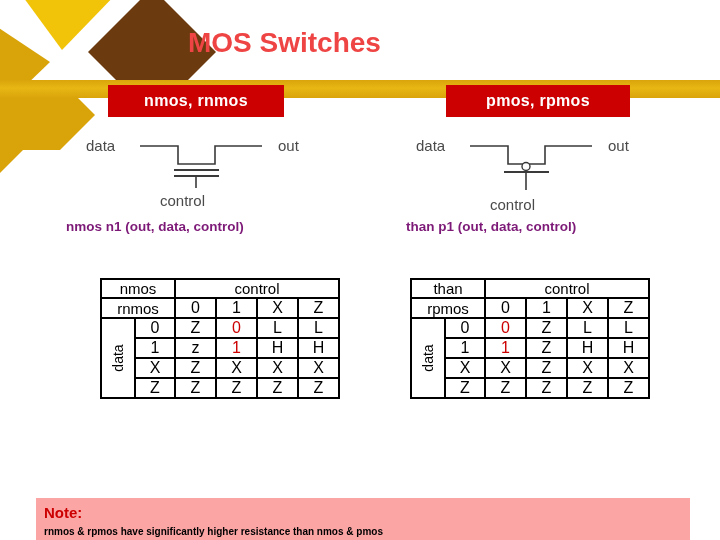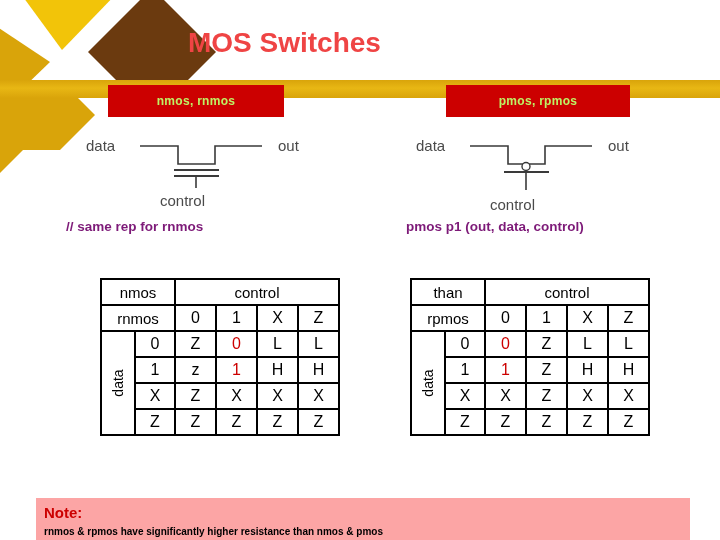--- a/index.html
+++ b/index.html
@@ -38,22 +38,22 @@
     color: #ef4444;
     letter-spacing: 0px;
     white-space: nowrap;
     margin-left: 40px;
   }
 
   
   .red-label {
     position: absolute;
     background: #cc0000;
-    color: #bef264;
-    font-size: 12px;
+    color: #ffffff;
+    font-size: 16px;
     font-weight: bold;
     display: flex;
     align-items: center;
     justify-content: center;
     height: 32px;
     letter-spacing: 0.3px;
   }
   #label-nmos { left: 108px; top: 85px; width: 176px; }
   #label-pmos { left: 446px; top: 85px; width: 184px; }
 
@@ -84,21 +84,21 @@
     border-collapse: collapse;
     font-size: 16px;
     color: #000000;
     font-family: "Liberation Sans", sans-serif;
   }
   table.tt td, table.tt th {
     border: 2px solid #000000;
     text-align: center;
     font-weight: normal;
     padding: 0;
-    height: 26px;
+    height: 19px;
     box-sizing: border-box;
   }
   td.c-rowval { width: 40px; }
   td.c-data   { width: 41px; }
   td.corner-name {
     width: 74px;
     font-size: 15px;
     border-right-width: 3px;
   }
   td.corner-ctrl { font-size: 15px; }
@@ -177,24 +177,24 @@
     <text x="196" y="25" font-family="Liberation Sans, sans-serif" font-size="15" fill="#4a4a4a">out</text>
     <path d="M58,20 L96,20 L96,38 L133,38 L133,20 L180,20" fill="none" stroke="#3a3a3a" stroke-width="1.6"></path>
     <line x1="92" y1="46" x2="137" y2="46" stroke="#3a3a3a" stroke-width="2"></line>
     <circle cx="114" cy="40.5" r="4" fill="#ffffff" stroke="#3a3a3a" stroke-width="1.4"></circle>
     <line x1="114" y1="46" x2="114" y2="64" stroke="#3a3a3a" stroke-width="1.6"></line>
     <text x="78" y="84" font-family="Liberation Sans, sans-serif" font-size="15" fill="#4a4a4a">control</text>
   </svg>
 </div>
 
 <div class="verilog" id="verilog-nmos">
-  <div>// same rep for rnmos</div>
+  <div>nmos n1 (out, data, control)</div>
 </div>
 <div class="verilog" id="verilog-pmos">
-  <div>pmos p1 (out, data, control)</div>
+  <div>than p1 (out, data, control)</div>
 </div>
 
 <div class="tbl-wrap" id="tbl-nmos-wrap">
   <table class="tt">
     <tbody>
       <tr>
         <td class="corner-name" colspan="2">nmos</td>
         <td class="corner-ctrl" colspan="4">control</td>
       </tr>
       <tr>

